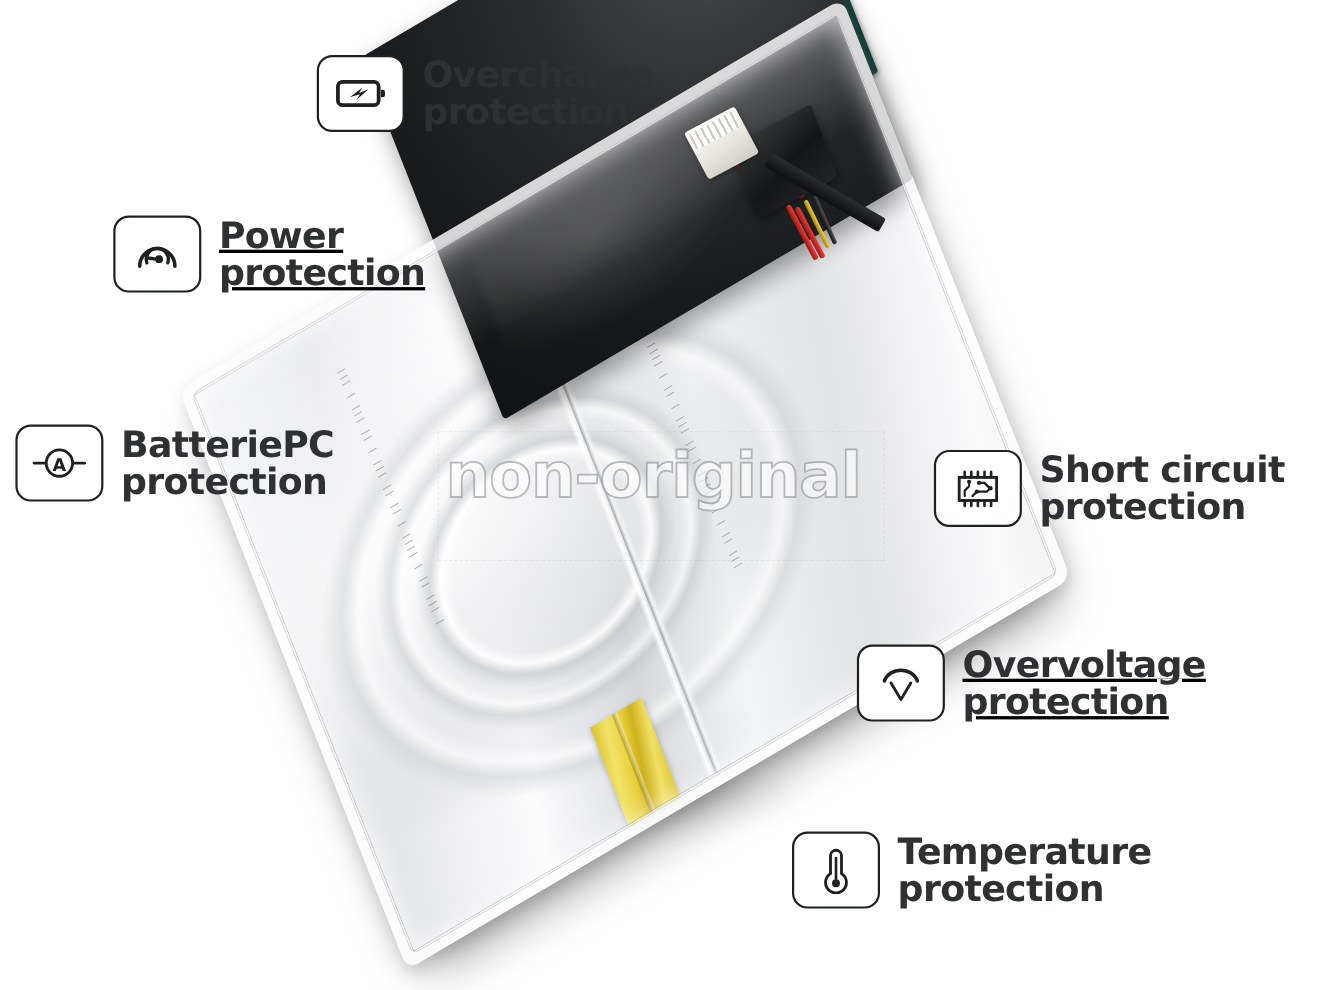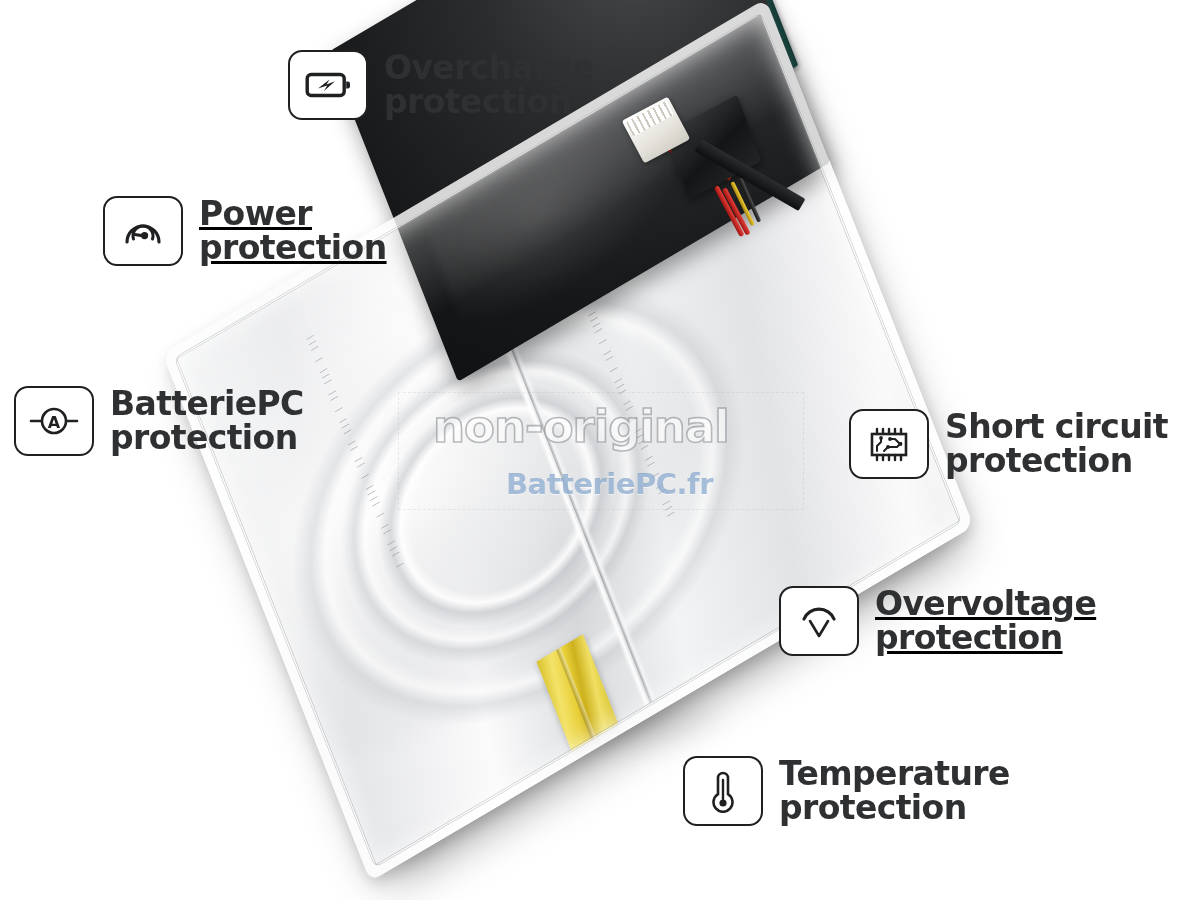--- a/index.html
+++ b/index.html
@@ -165,27 +165,26 @@
   
   .drop{
     position:absolute; left:210px; top:660px; width:620px; height:120px;
     background:radial-gradient(50% 50% at 50% 50%, rgba(0,0,0,.20), rgba(0,0,0,0) 70%);
     filter:blur(10px);
   }
 
   
   .wm-main{
     position:absolute; left:405px; top:400px;
-    font-size:45px; font-weight:700; letter-spacing:-1px;
+    font-size:57px; font-weight:700; letter-spacing:-1px;
     color:rgba(255,255,255,.18);
     -webkit-text-stroke:1.6px rgba(128,131,136,.55);
     text-shadow:0 1px 0 rgba(255,255,255,.5);
     white-space:nowrap;
     font-family:"DejaVu Sans", sans-serif;
-    margin-left:28px;
   }
   .wm-sub{
     position:absolute; left:506px; top:467px;
     font-size:29px; font-weight:700; letter-spacing:-.5px;
     color:rgba(96,140,190,.55);
     text-shadow:0 1px 0 rgba(255,255,255,.55);
     white-space:nowrap;
     font-family:"DejaVu Sans", sans-serif;
   }
   .wm-box{
@@ -213,21 +212,21 @@
     letter-spacing:-.6px;
     white-space:pre-line;
   }
 
   
   #f-overcharge{left:288px; top:50px;}
   #f-power{left:103px; top:196px;text-decoration:underline;}
   #f-overcurrent{left:14px; top:386px;}
   #f-short{left:849px; top:409px;}
   #f-overvoltage{left:779px; top:586px;text-decoration:underline;}
-  #f-temperature{left:652px; top:756px;padding-left:31px;}
+  #f-temperature{left:689px; top:756px;padding-left:31px;}
 </style>
 </head>
 <body>
 
 <div id="stage">
 
   <div class="photo">
 
     <div class="drop"></div>
 
@@ -267,21 +266,20 @@
       <div class="wire w-blk2"></div>
       <div class="wire w-yel2"></div>
       <div class="wire w-red3"></div>
       <div class="wire w-red4"></div>
     </div>
     <div class="tab-black"></div>
   </div>
 
   <div class="wm-box"></div>
   <div class="wm-main">non-original</div>
-  <div class="wm-sub">BatteriePC.fr</div>
 
   <div class="feature" id="f-overcharge">
     <div class="icon-box">
       <svg width="46" height="30" viewBox="0 0 46 30" aria-hidden="true">
         <rect x="2.2" y="4.5" width="37" height="21" rx="4" fill="none" stroke="#1f2022" stroke-width="3.4"></rect>
         <path d="M41.2 11.5h1.6a2.2 2.2 0 0 1 2.2 2.2v2.6a2.2 2.2 0 0 1-2.2 2.2h-1.6z" fill="#1f2022"></path>
         <path d="M13 18.5 L24.5 9.5 L21.5 14.5 L30 11.2 L19 21 L22.2 15.6 Z" fill="#1f2022"></path>
       </svg>
     </div>
     <div class="feat-label">Overcharge

